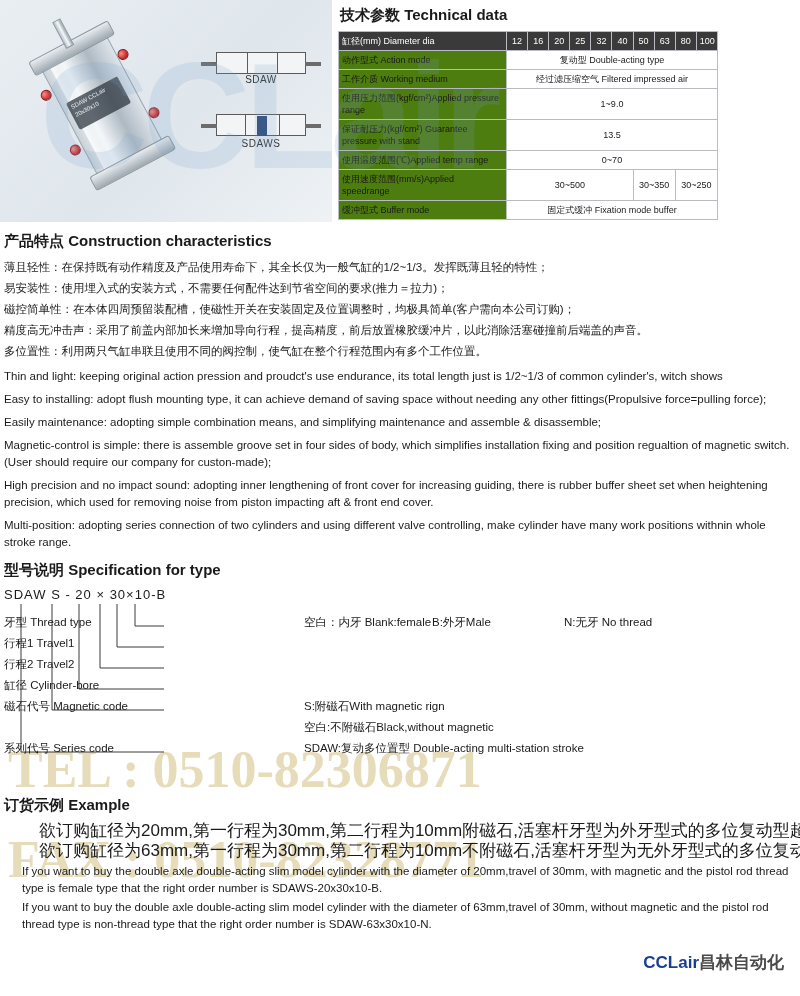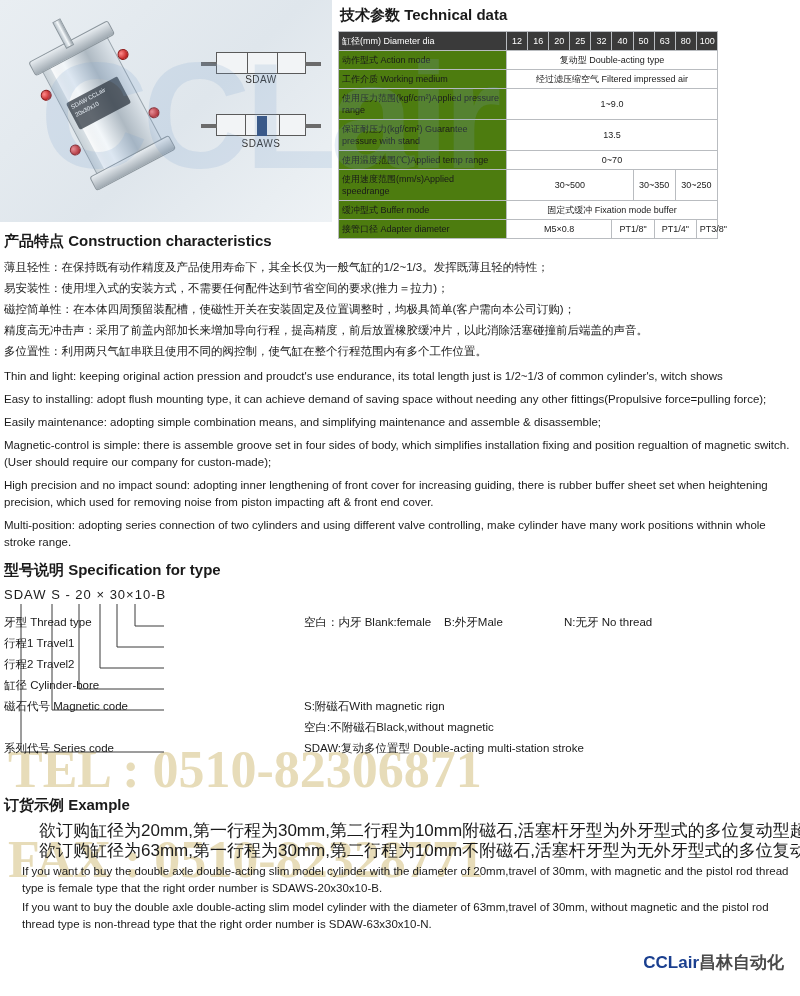--- a/index.html
+++ b/index.html
@@ -209,21 +209,21 @@
   .spec-rows { position: absolute; left: 0; top: 26px; width: 790px; }
   .spec-rows .row {
     position: relative;
     height: 21px;
     font-size: 11.5px;
     line-height: 21px;
     white-space: nowrap;
   }
   .spec-rows .row .txt { position: absolute; }
   .spec-rows .row .c2 { left: 300px; }
-  .spec-rows .row .c3 { left: 440px; }
+  .spec-rows .row .c3 { left: 428px; }
   .spec-rows .row .c4 { left: 560px; }
 
   
   .ex-cn div {
     font-size: 17px; line-height: 20px; margin-left: 39px;
     white-space: nowrap;
   }
   .ex-en p {
     margin: 2px 0 2px 22px;
     font-size: 11.5px; line-height: 17px;
@@ -316,27 +316,20 @@
           <tr>
             <td class="rowhead">使用速度范围(mm/s)Applied speedrange</td>
             <td colspan="6">30~500</td>
             <td colspan="2">30~350</td>
             <td colspan="2">30~250</td>
           </tr>
           <tr>
             <td class="rowhead">缓冲型式 Buffer mode</td>
             <td colspan="10">固定式缓冲 Fixation mode buffer</td>
           </tr>
-          <tr>
-            <td class="rowhead">接管口径 Adapter diameter</td>
-            <td colspan="5">M5×0.8</td>
-            <td colspan="2">PT1/8"</td>
-            <td colspan="2">PT1/4"</td>
-            <td colspan="1">PT3/8"</td>
-          </tr>
         </tbody>
     </table>
   </div>
 </div>
 
 <div class="block">
   <div class="sec-head">产品特点 Construction characteristics</div>
   <div class="cn-lines" id="constr-cn">
       <div>薄且轻性：在保持既有动作精度及产品使用寿命下，其全长仅为一般气缸的1/2~1/3。发挥既薄且轻的特性；</div>
       <div>易安装性：使用埋入式的安装方式，不需要任何配件达到节省空间的要求(推力＝拉力)；</div>

